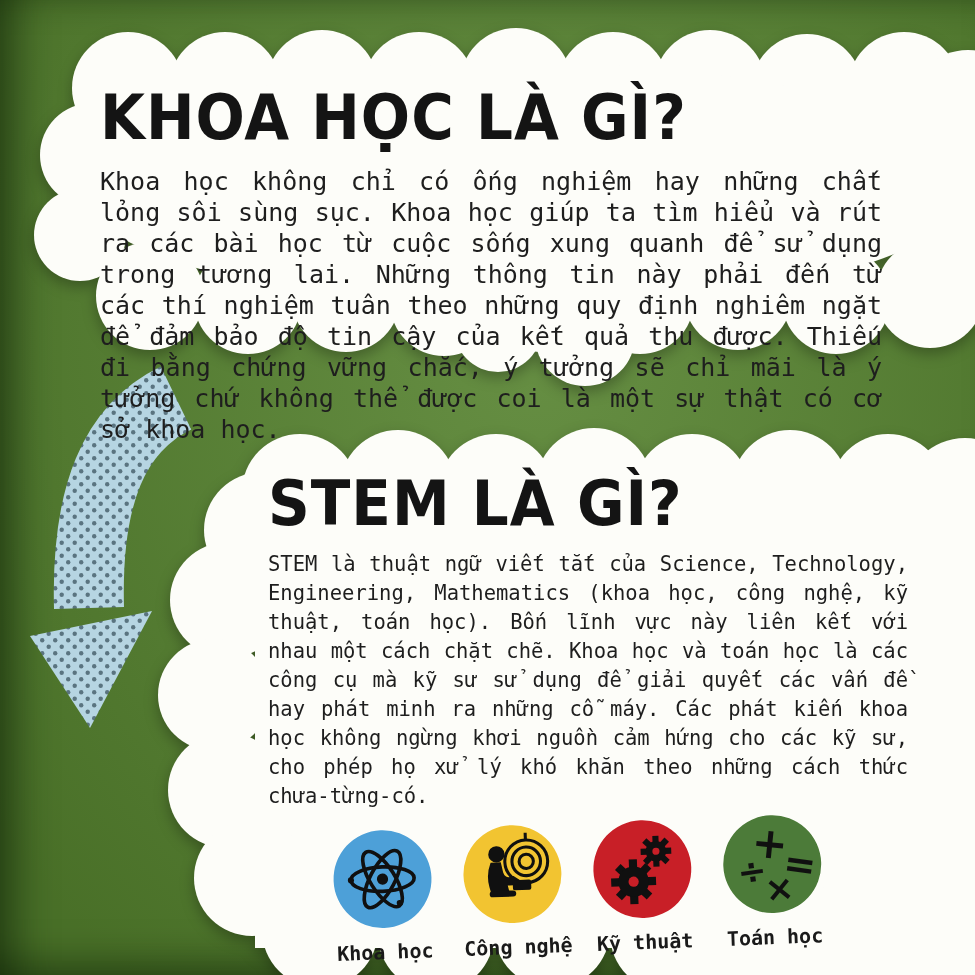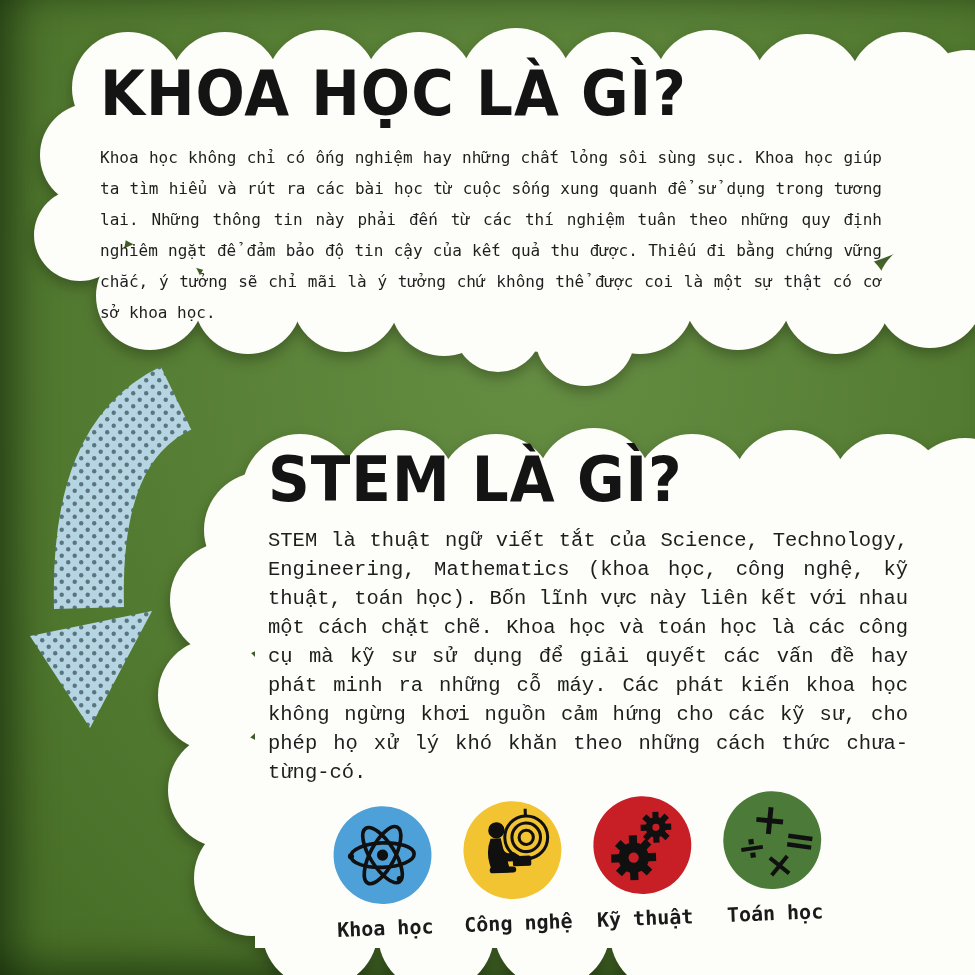--- a/index.html
+++ b/index.html
@@ -11,46 +11,45 @@
       radial-gradient(ellipse at 55% 35%, rgba(255,255,255,0.10), rgba(0,0,0,0.14) 90%),
       #55822e;
     box-shadow:
       inset 48px 0 38px -32px rgba(15,35,8,.6),
       inset 0 -42px 36px -30px rgba(15,35,8,.55),
       inset 0 30px 30px -28px rgba(15,35,8,.35);
     font-family:"DejaVu Sans", sans-serif;
   }
   .layer{position:absolute;left:0;top:0;width:975px;height:975px;pointer-events:none;}
   .cloud-shape{filter:drop-shadow(0 6px 7px rgba(0,0,0,0.28));}
-  .content{position:absolute;color:#1c1c1c;}
+  .content{position:absolute;color:#1c1c1c;margin-top:24px;}
   .content-top{left:100px;top:58px;width:782px;}
   .content-bottom{left:268px;top:444px;width:640px;}
   h1.cloud-title{
     margin:0;
     font-family:"DejaVu Sans", sans-serif;
     font-weight:bold;
     font-size:58px;
     letter-spacing:1px;
     color:#141414;
     transform:scaleY(1.06);
     transform-origin:left top;
   }
   p.cloud-body{
     margin:16px 0 0 0;
     font-family:"DejaVu Sans Mono", monospace;
-    font-size:16px;
+    font-size:25px;
     line-height:31px;
     text-align:justify;
     color:#1e1e1e;
   }
   .content-bottom p.cloud-body{
     font-size:20.5px;
     line-height:29px;
     margin-top:14px;
-    font-family:Liberation Mono, monospace;
   }
   .icons-row{
     display:flex;
     gap:28px;
     margin:8px 0 0 64px;
     transform:rotate(-2.2deg);
   }
   .icon-item{width:102px;text-align:center;}
   .icon-circle{width:102px;height:102px;display:block;}
   .icon-label{

